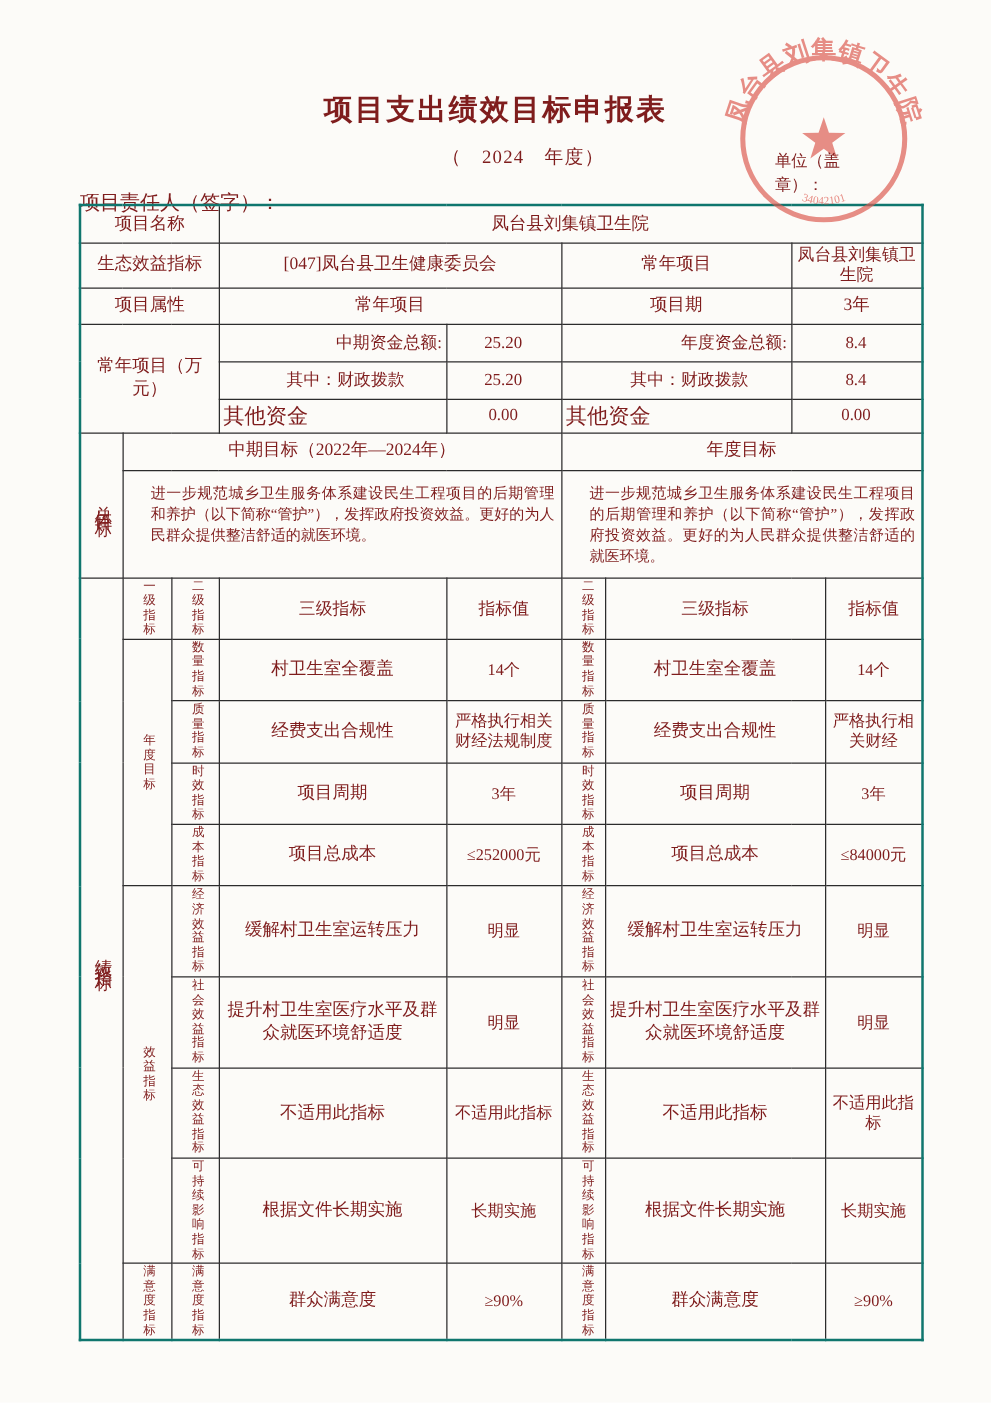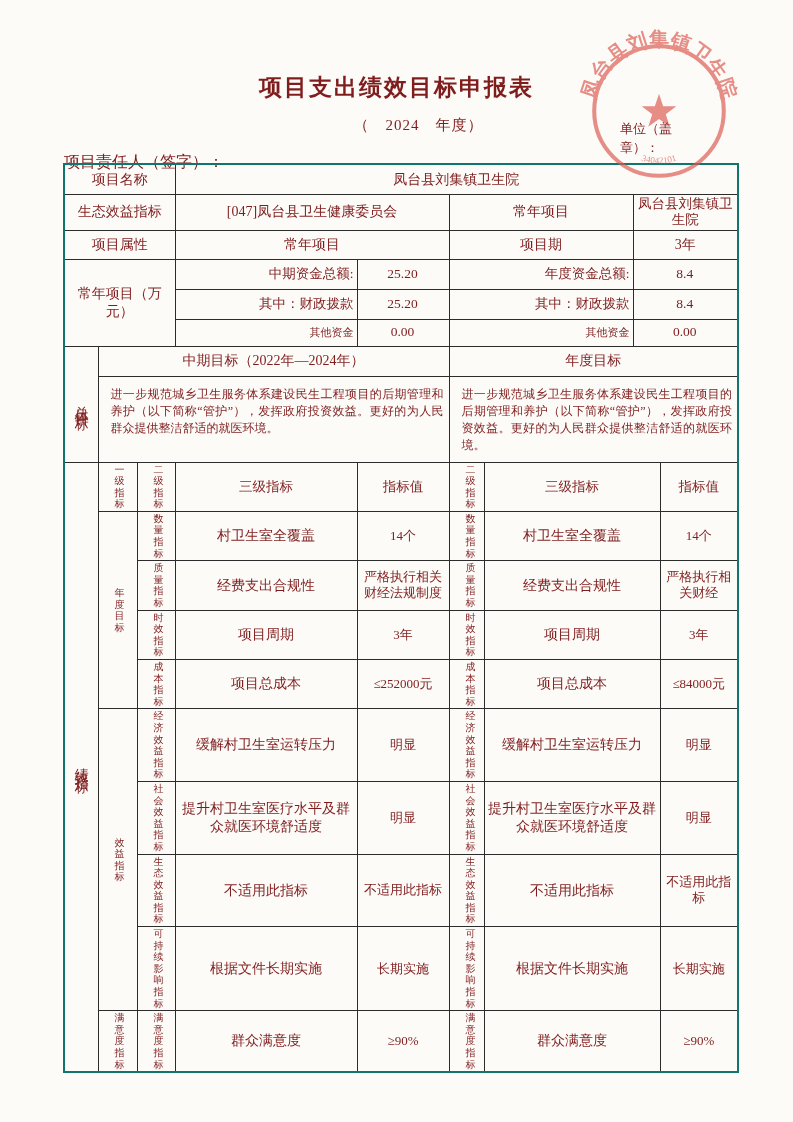--- a/index.html
+++ b/index.html
@@ -55,27 +55,27 @@
     text-align: center;
     vertical-align: middle;
     font-size: 14px;
     line-height: 1.25;
     padding: 1px 3px;
     word-break: break-all;
   }
   td.narrow { font-size: 10px; line-height: 1.16; padding: 1px 16px; }
   td.hdr { font-size: 13.5px; line-height: 1.2; }
   td.money-lab1 { text-align: right; padding-left: 8px; font-size: 13.5px; }
-  td.money-lab2 { text-align: right; padding-left: 24px; font-size: 13.5px; }
-  td.money-lab3 { text-align: right; font-size: 11px; }
+  td.money-lab2 { text-align: center; padding-left: 24px; font-size: 13.5px; }
+  td.money-lab3 { text-align: left; font-size: 17px; }
   td.money-val { padding-right: 4px; font-size: 13.5px; }
   td.goal-text {
     text-align: justify; vertical-align: top;
     font-size: 12px; line-height: 17px;
-    padding: 9px 5px 4px 12px;
+    padding: 9px 5px 4px 22px;
   }
   td.vert-cell { padding: 0; }
   .vert {
     display: inline-block;
     writing-mode: vertical-lr;
     text-orientation: upright;
     letter-spacing: 4px;
     font-size: 14px;
     line-height: 1;
   }

